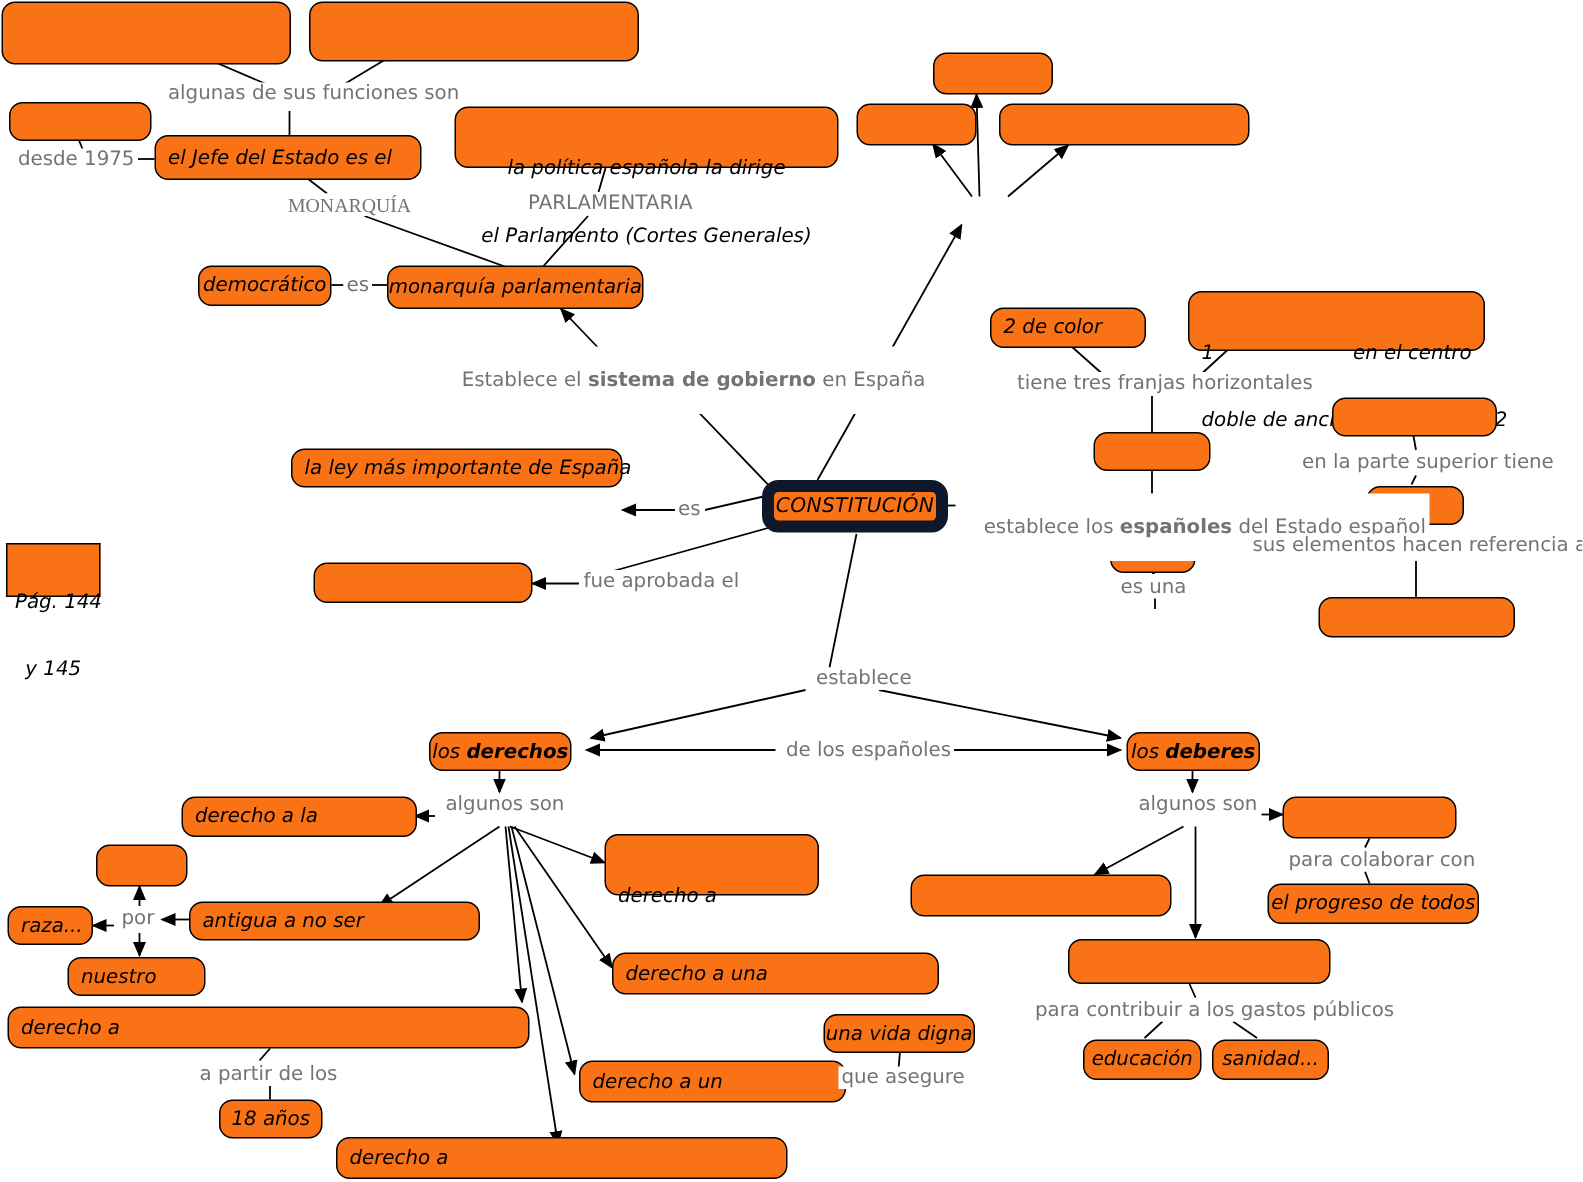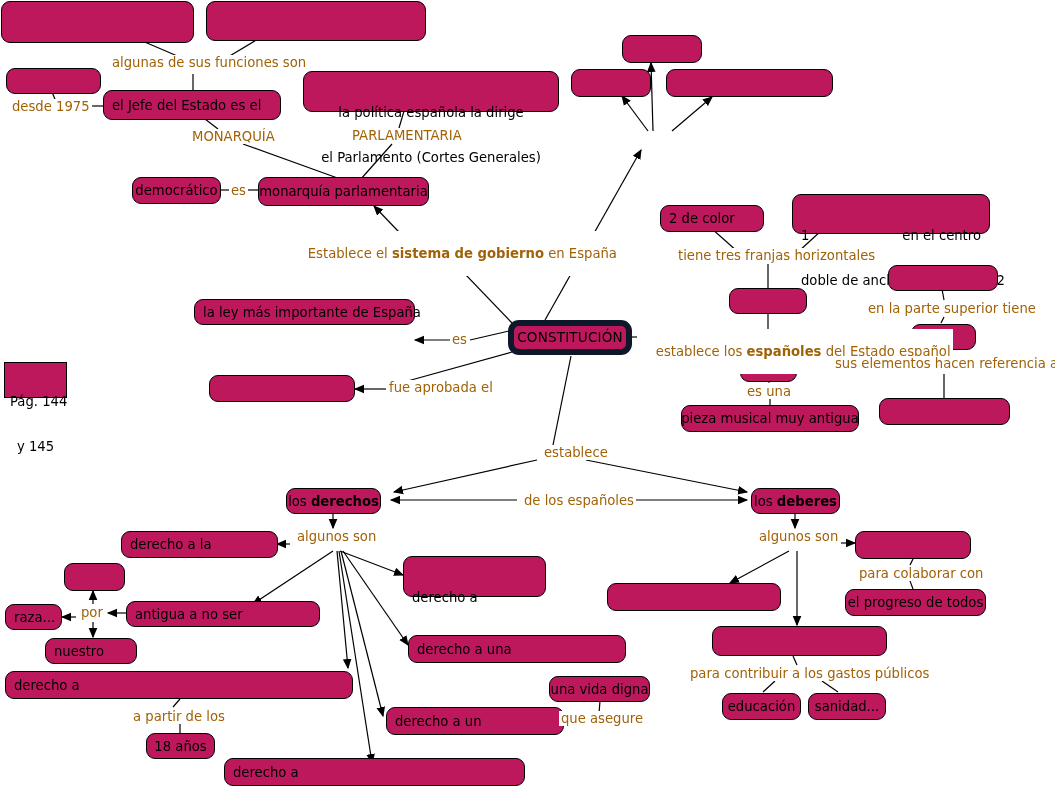--- a/index.html
+++ b/index.html
@@ -4,44 +4,45 @@
 <style>
   html,body{margin:0;padding:0;background:#ffffff;}
   body{font-family:"DejaVu Sans","Liberation Sans",sans-serif;}
   #canvas{position:relative;width:1055px;height:788px;background:#fff;overflow:hidden;}
   svg#links{position:absolute;left:0;top:0;width:1055px;height:788px;pointer-events:none;}
   .node{
     position:absolute;
     box-sizing:border-box;
     border:1.3px solid #000;
     border-radius:9px;
-    background:#be185d;
+    background:#f97316;
     font-size:13.2px;
     color:#000;
     line-height:15px;
     display:flex;
     align-items:center;
     padding:2px 8px;
     white-space:pre;
+    font-style:italic;
   }
   .node.center-node{
-    border:6px solid #0f172a;
+    border:8px solid #0f172a;
     border-radius:11px;
     font-size:13.5px;
     justify-content:center;
     letter-spacing:.2px;
   }
   .node.squared{border-radius:0;border-width:1.3px;}
   .node.two-line{display:block;padding-top:3px;}
   .node.two-line span{display:block;}
   .node.ctr{justify-content:center;text-align:center;}
   .lbl{
     position:absolute;
     font-size:13.2px;
-    color:#a16207;
+    color:#737373;
     line-height:15px;
     white-space:pre;
     background:#fff;
     padding:0 2px;
   }
   .lbl b{font-weight:bold;}
 </style>
 </head>
 <body>
 
@@ -223,21 +224,20 @@
       <span>1</span>
       <span>en el centro</span>
     </span>
     <span>doble de ancha que las otras 2</span>
   </div>
 
   <div class="node" style="left:729px;top:288px;width:78px;height:26px;"></div>
 
   <div class="node" style="left:740px;top:356px;width:57px;height:26px;"></div>
 
-  <div class="node ctr" style="left:681px;top:405px;width:178px;height:27px;">pieza musical muy antigua</div>
 
   <div class="node" style="left:888px;top:265px;width:110px;height:26px;"></div>
 
   <div class="node" style="left:911px;top:324px;width:65px;height:26px;"></div>
 
   <div class="node" style="left:879px;top:398px;width:131px;height:27px;"></div>
 
   <div class="node ctr" style="left:286px;top:488px;width:95px;height:26px;">
     <span>los </span><b>derechos</b>
   </div>
@@ -282,21 +282,21 @@
   <div class="node" style="left:712px;top:626px;width:175px;height:30px;"></div>
 
   <div class="node ctr" style="left:722px;top:693px;width:79px;height:27px;">educación</div>
 
   <div class="node ctr" style="left:808px;top:693px;width:78px;height:27px;">sanidad...</div>
 
   <div class="lbl" style="left:110px;top:55px;">algunas de sus funciones son</div>
 
   <div class="lbl" style="left:10px;top:99px;">desde 1975</div>
 
-  <div class="lbl" style="left:190px;top:129px;">MONARQUÍA</div>
+  <div class="lbl" style="left:190px;top:129px;font-family:Liberation Serif, serif;">MONARQUÍA</div>
 
   <div class="lbl" style="left:350px;top:128px;">PARLAMENTARIA</div>
 
   <div class="lbl" style="left:229px;top:183px;">es</div>
 
   <div class="lbl" style="left:289px;top:231px;">
     <span>Establece el </span><b>sistema de gobierno</b><span> en España</span>
   </div>
 
 

